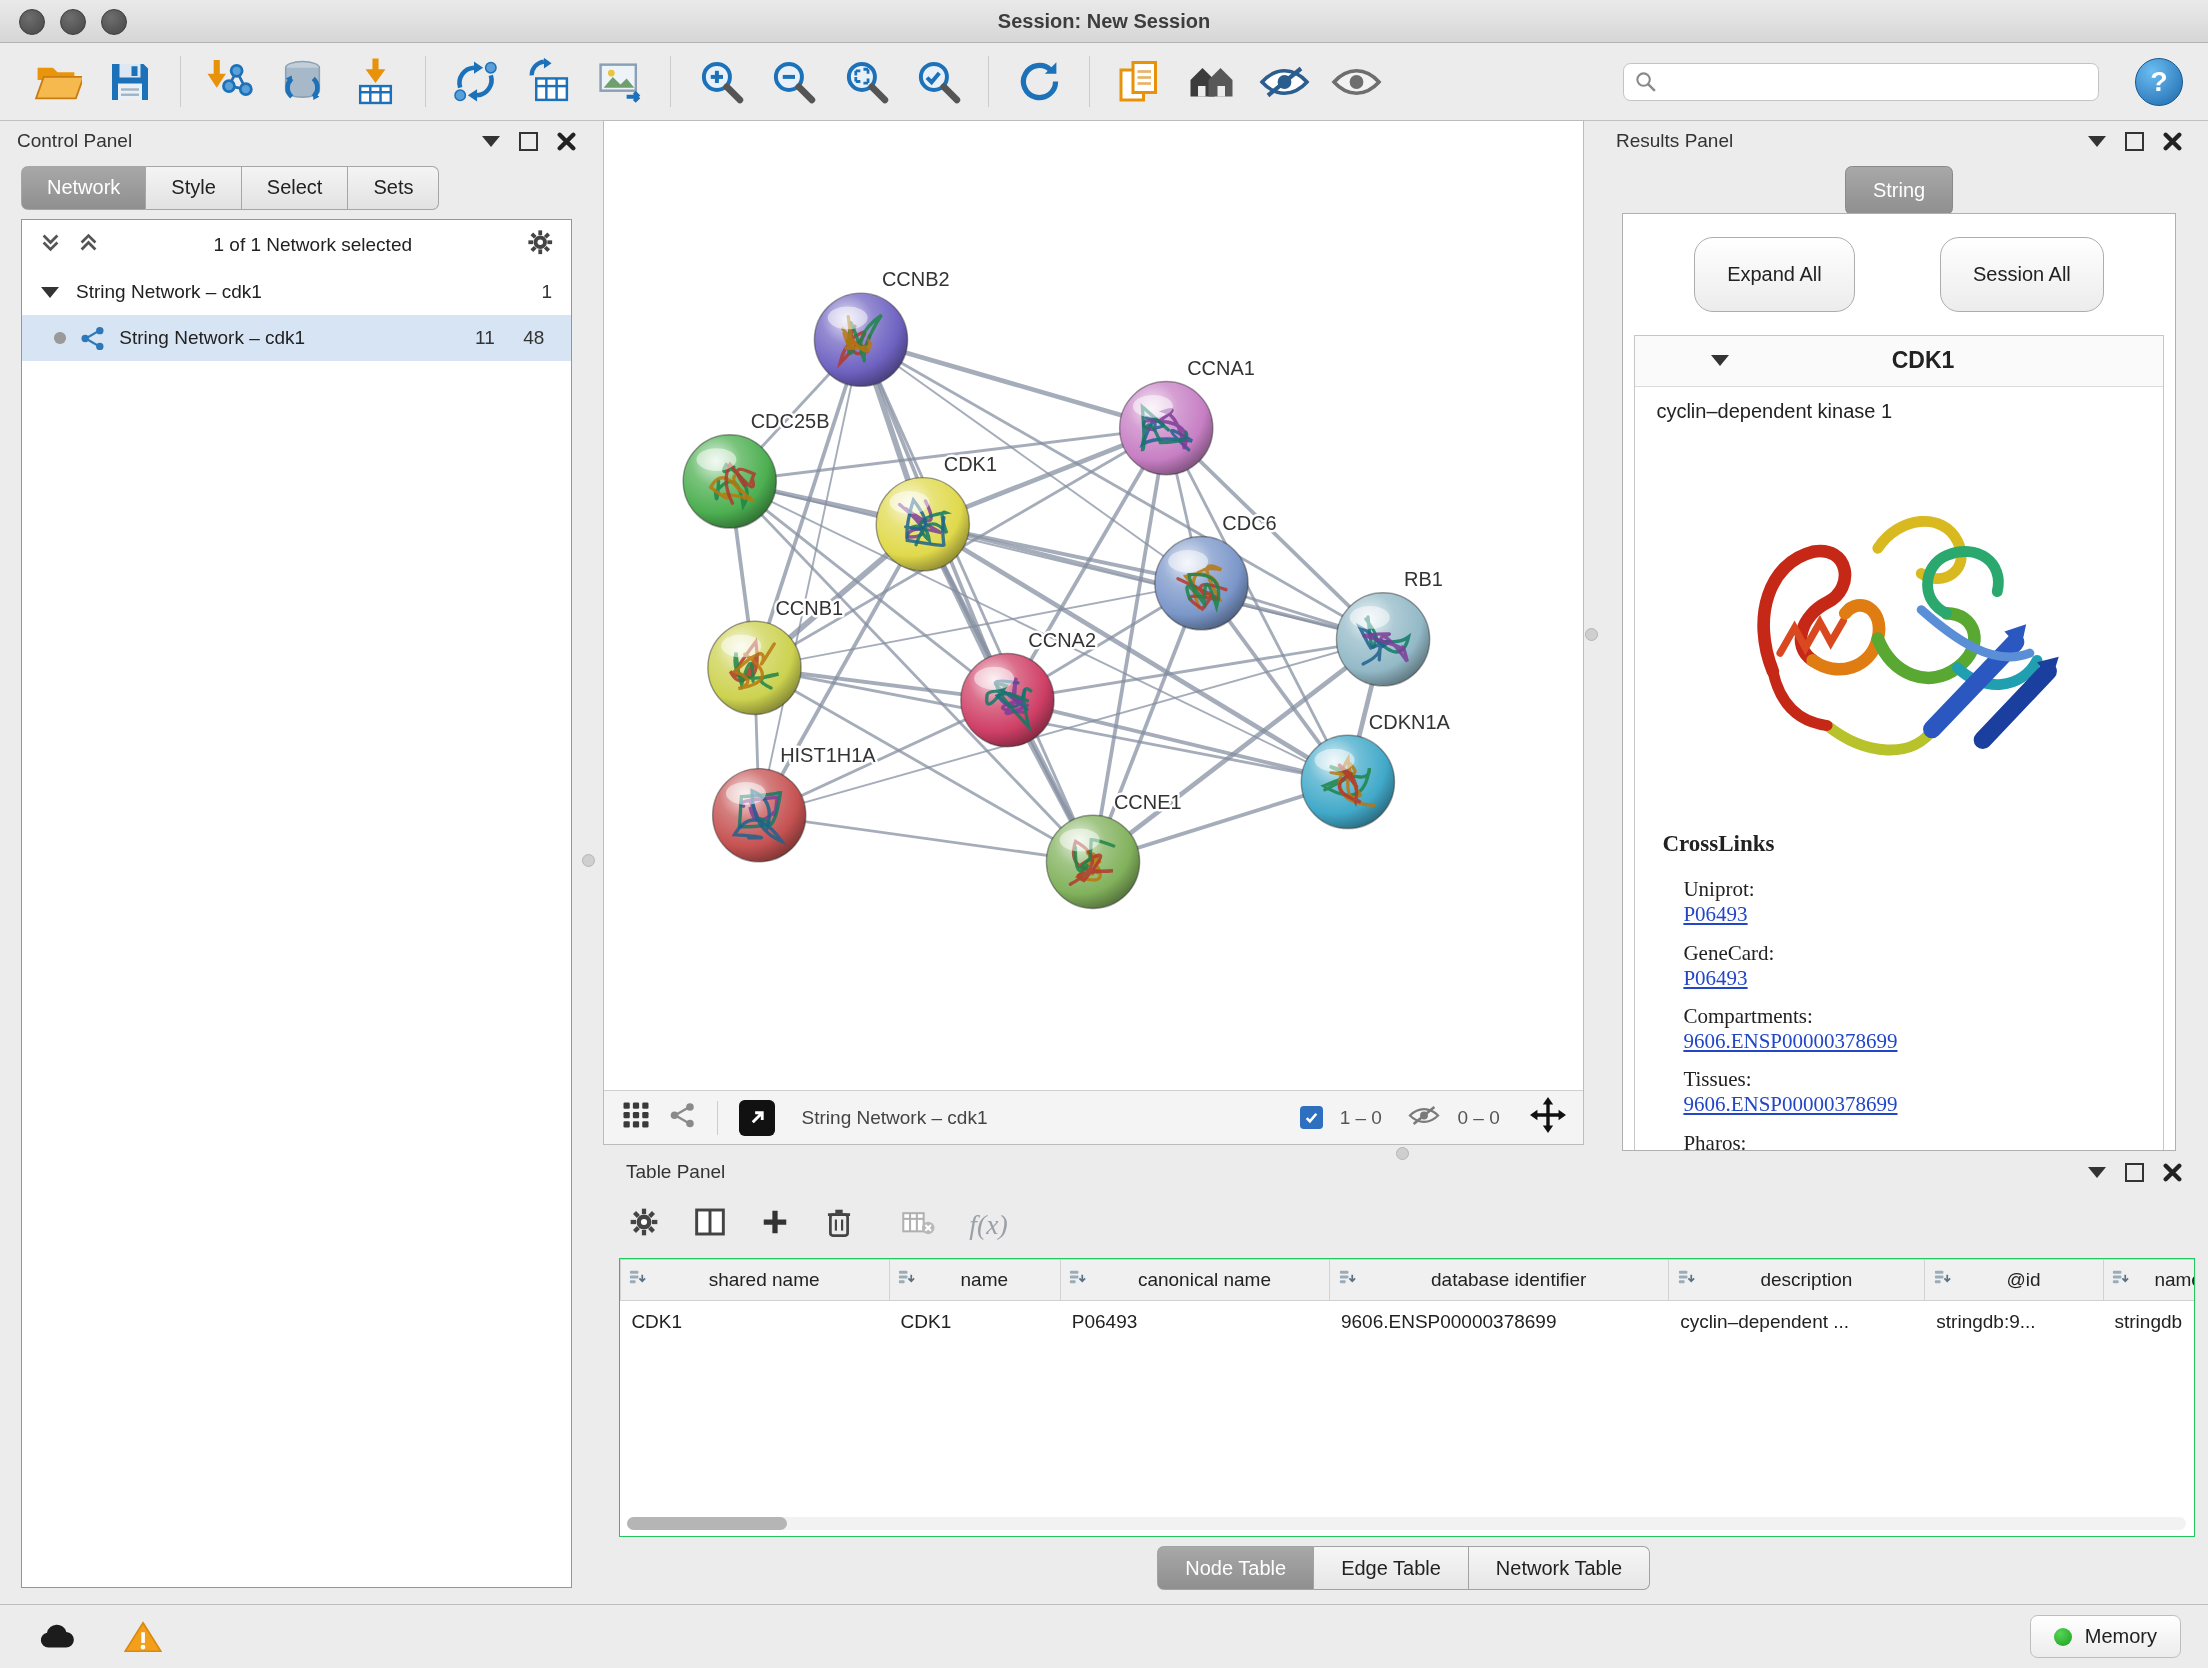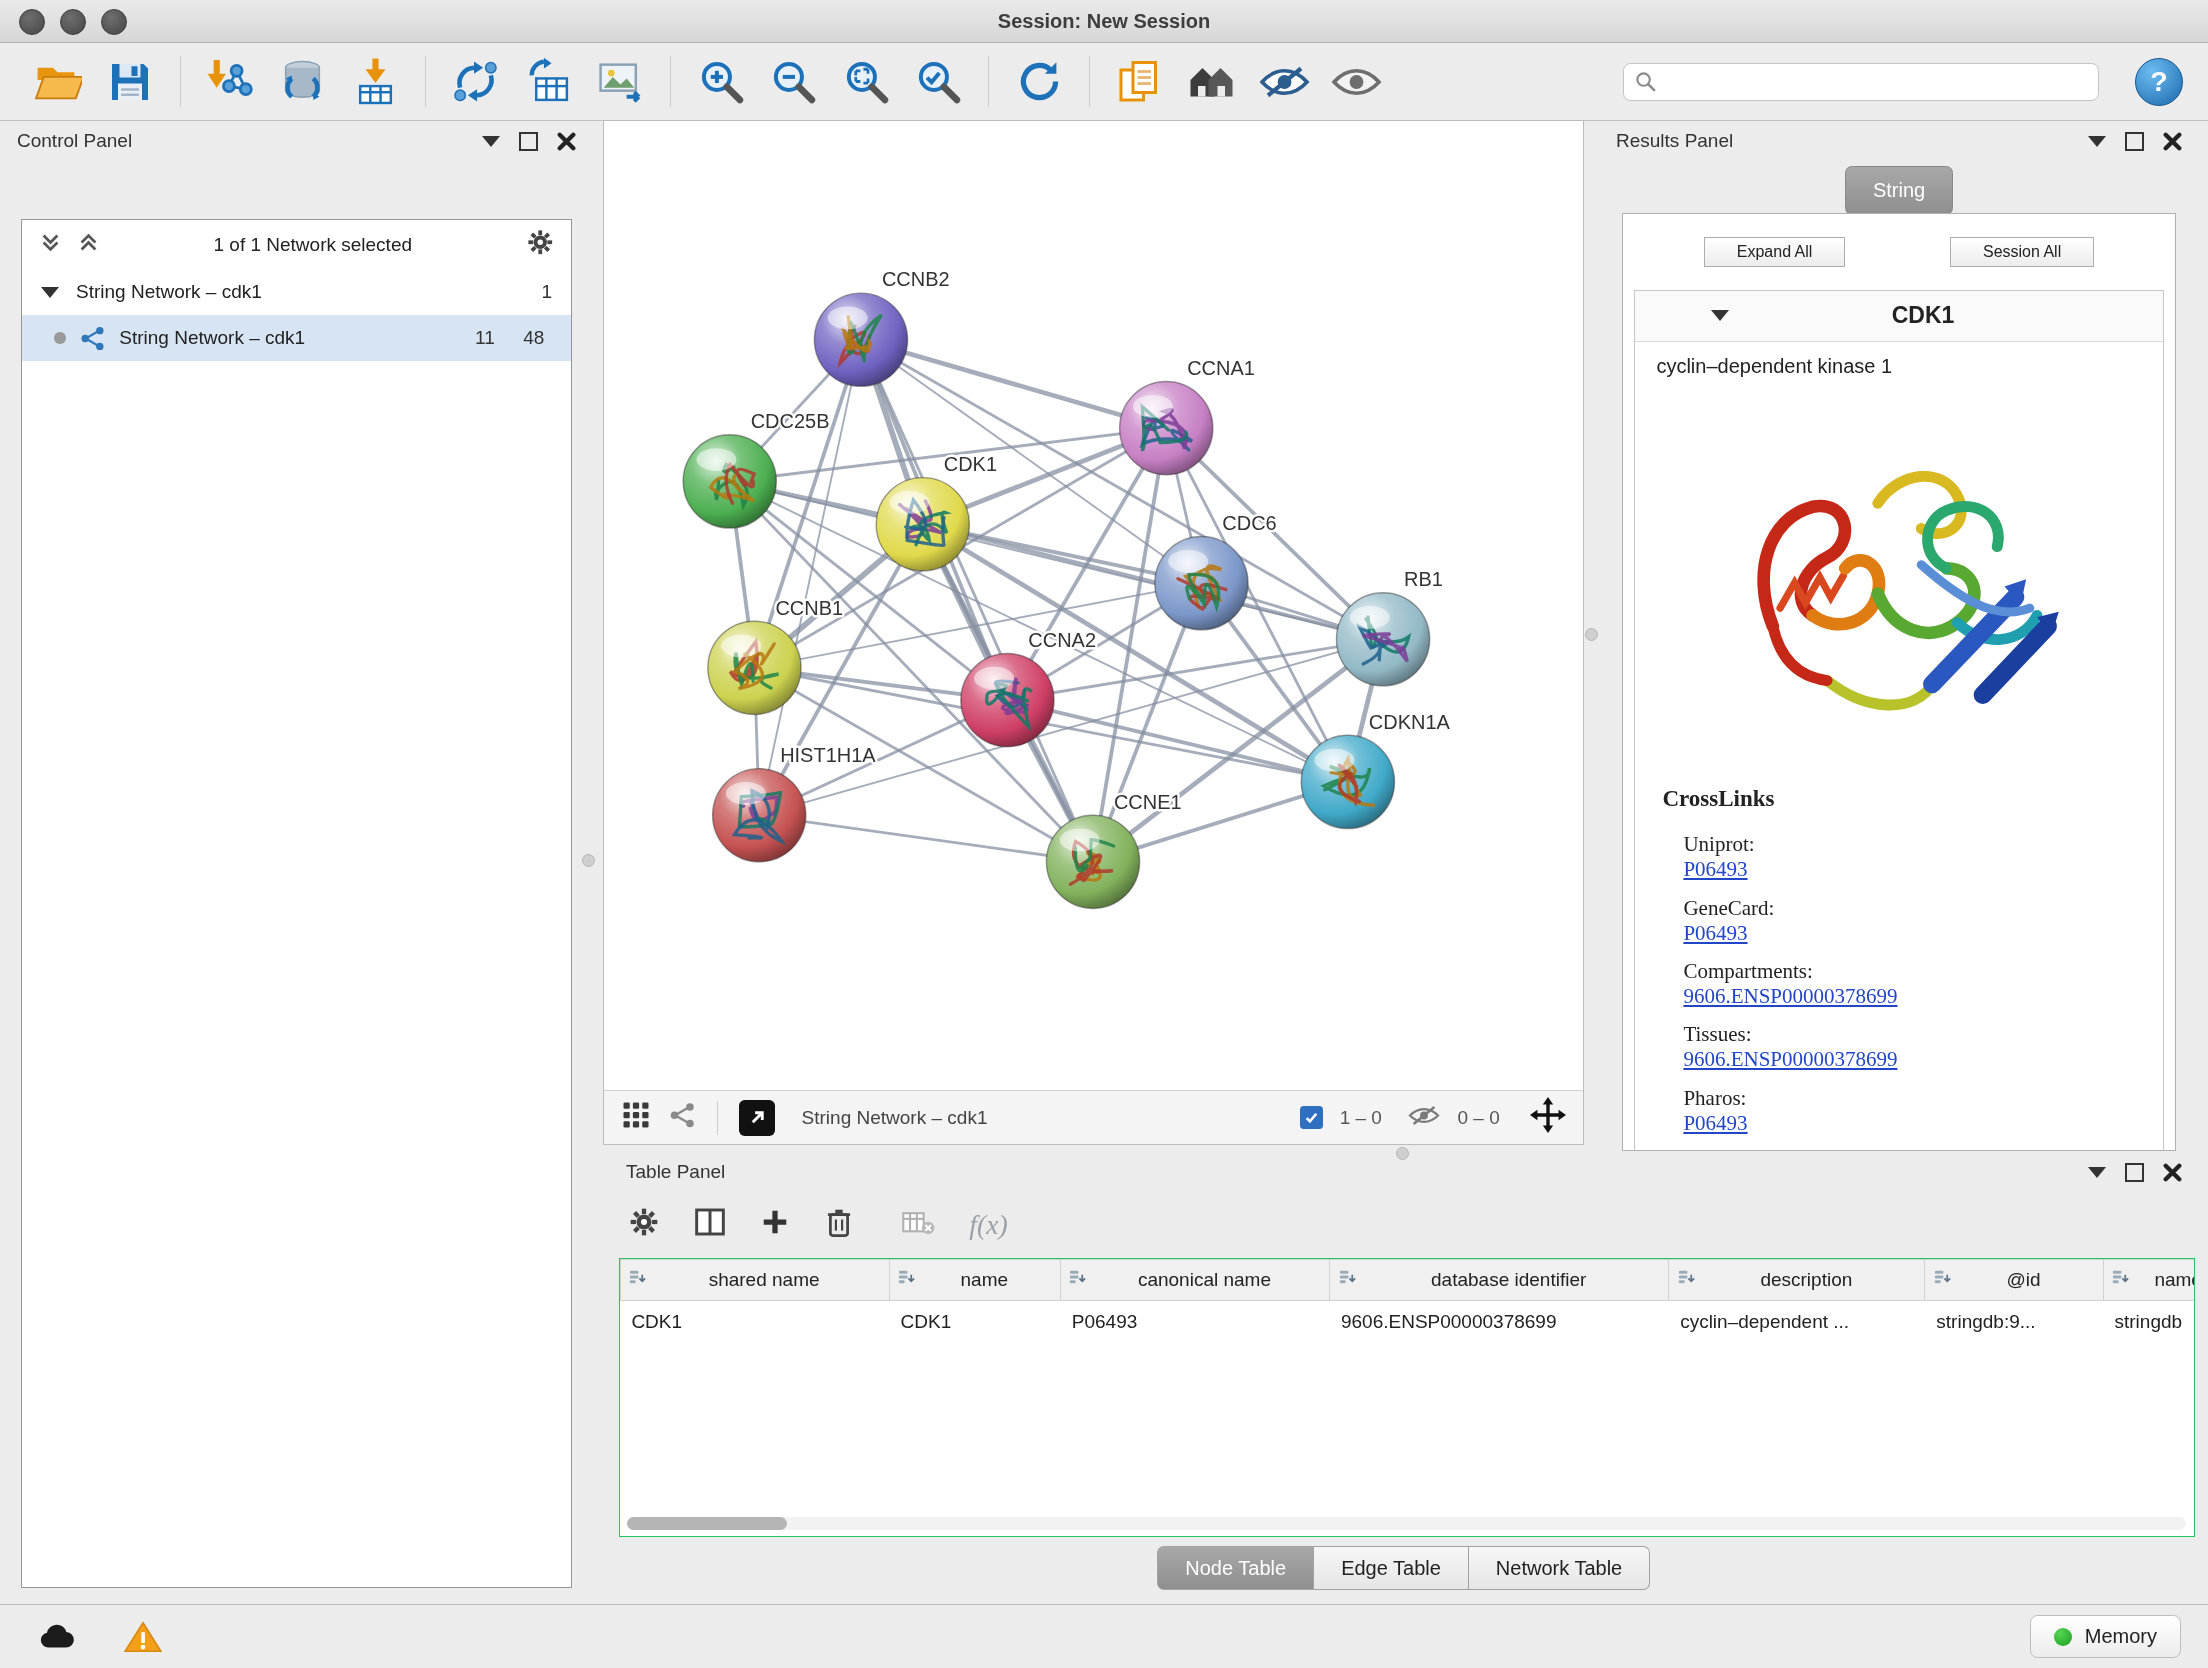--- a/index.html
+++ b/index.html
@@ -66,22 +66,22 @@
   .nb-count{color:#555;}
   .export-box{width:36px;height:36px;border-radius:5.7px;background:#111;display:flex;align-items:center;justify-content:center;}
 
   
   .results-panel{position:absolute;left:1599px;top:120px;width:600px;height:1042px;}
   .rp-tabrow{text-align:center;margin-top:3.8px;}
   .string-tab{display:inline-block;background:linear-gradient(#a8a8a8,#8f8f8f);color:#fff;font-size:20px;
     padding:12px 27px;border-radius:6.7px;border:1px solid #8a8a8a;}
   .results-card{position:absolute;left:23px;right:23px;top:93px;bottom:11.4px;background:#fff;border:1px solid #b0b0b0;overflow:hidden;}
   .rp-buttons{display:flex;justify-content:space-around;padding:23px 28.5px 19px;}
-  .btn{border:1px solid #adadad;border-radius:0;background:linear-gradient(#ffffff,#ececec);
-    padding:5px 32px;font-size:16px;color:#222;}
+  .btn{border:1px solid #adadad;border-radius:19px;background:linear-gradient(#ffffff,#ececec);
+    padding:25px 32px;font-size:20px;color:#222;}
   .rp-section{margin:3.8px 11.4px 11.4px;border:1px solid #c6c6c6;}
   .section-header{display:flex;align-items:center;padding:11.4px 19px;border-bottom:1px solid #ddd;background:#fafafa;}
   .section-name{flex:1;text-align:center;font-weight:bold;font-size:23px;margin-right:27px;}
   .section-desc{padding:13.3px 21px 5.7px;font-size:20px;color:#222;}
   .structure-wrap{display:flex;justify-content:center;padding:7.6px 0 1.9px;}
   .crosslinks{padding:13.3px 27px 25px;font-family:"Liberation Serif",serif;}
   .cl-title{font-weight:bold;font-size:23px;margin-bottom:13.3px;}
   .cl-row{display:flex;padding:6.7px 0 6.7px 21px;font-size:21px;align-items:baseline;flex-direction:column;}
   .cl-label{width:171px;flex:none;color:#222;}
   .cl-value a{color:#2146c7;text-decoration:underline;}
@@ -315,20 +315,26 @@
           </span>
         <span class="wi">
             <span class="max-box"></span>
           </span>
         <span class="wi">
           <svg width="19" height="19" viewBox="0 0 14 14">
               <path d="M2 2 L12 12 M12 2 L2 12" stroke="#222" stroke-width="3.2" stroke-linecap="round"></path>
             </svg>
         </span>
       </span>
+    </div>
+    <div class="cp-tabs">
+      <span class="cp-tab selected">Network</span>
+      <span class="cp-tab">Style</span>
+      <span class="cp-tab">Select</span>
+      <span class="cp-tab">Sets</span>
     </div>
     <div class="cp-list">
       <div class="cp-list-toolbar">
         <span>
           <svg width="23" height="23" viewBox="0 0 20 20">
               <path d="M4 4 l6 6 6-6 M4 10 l6 6 6-6" stroke="#555" stroke-width="2.4" fill="none"></path>
             </svg>
         </span>
         <span>
           <svg width="23" height="23" viewBox="0 0 20 20">

